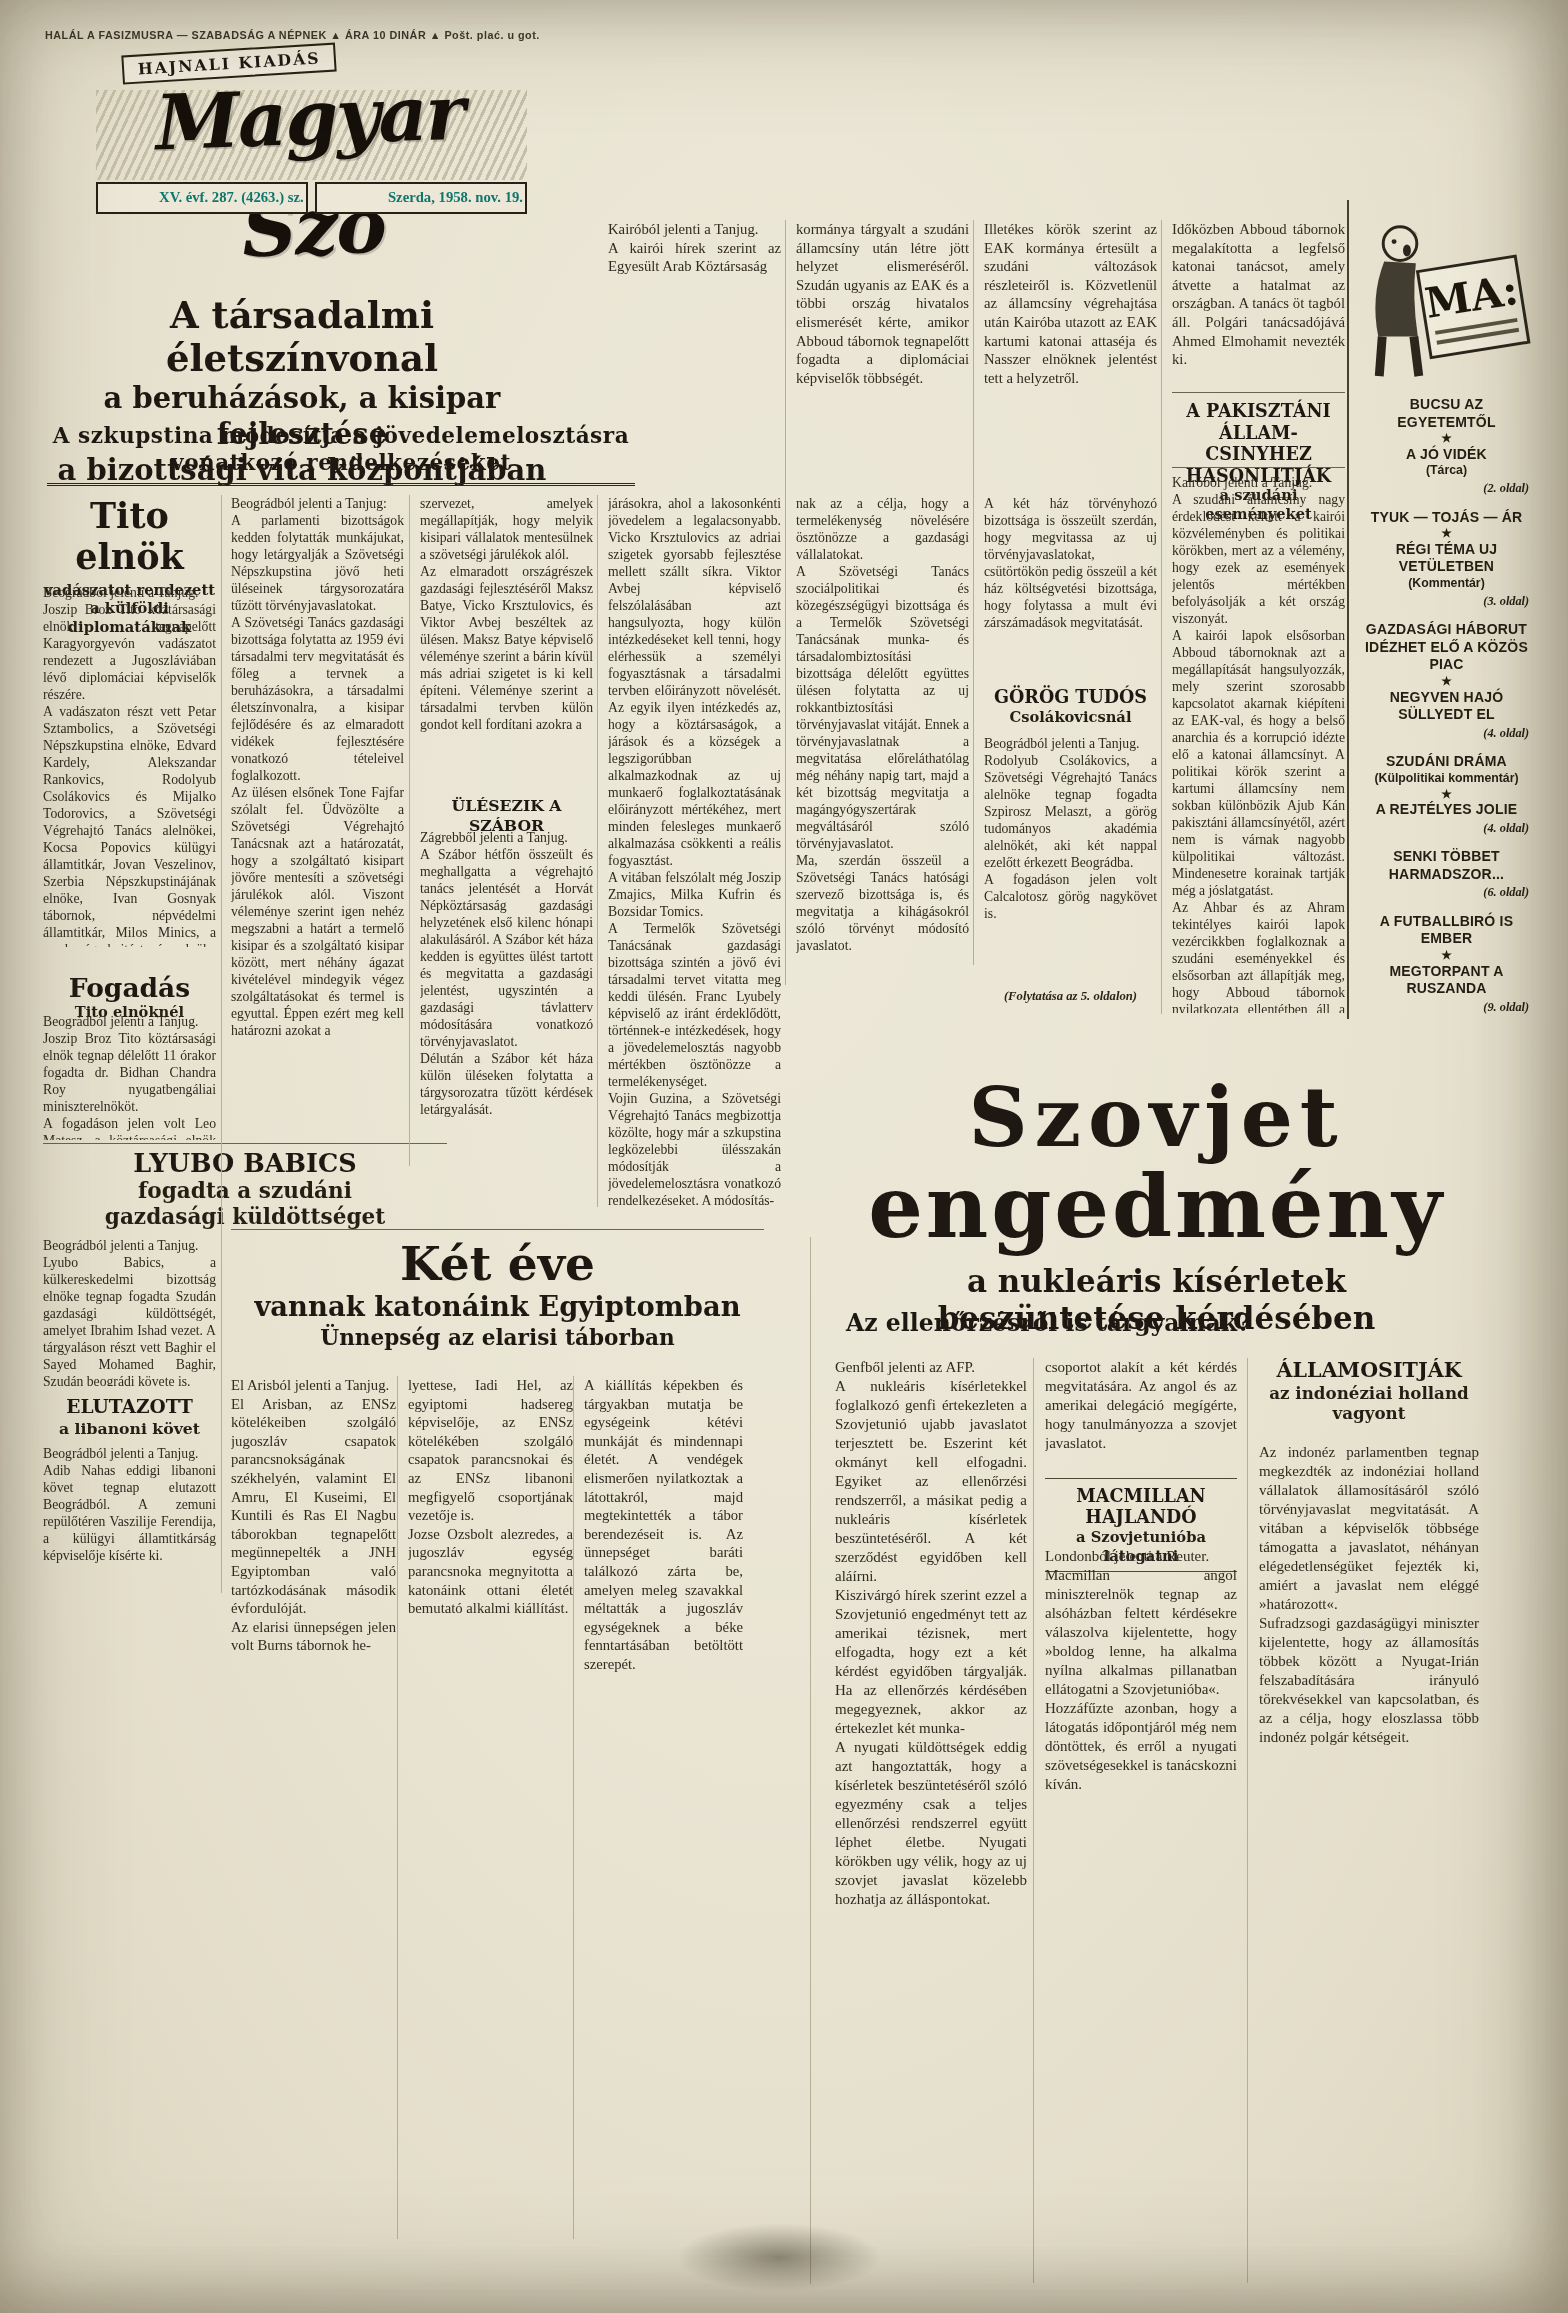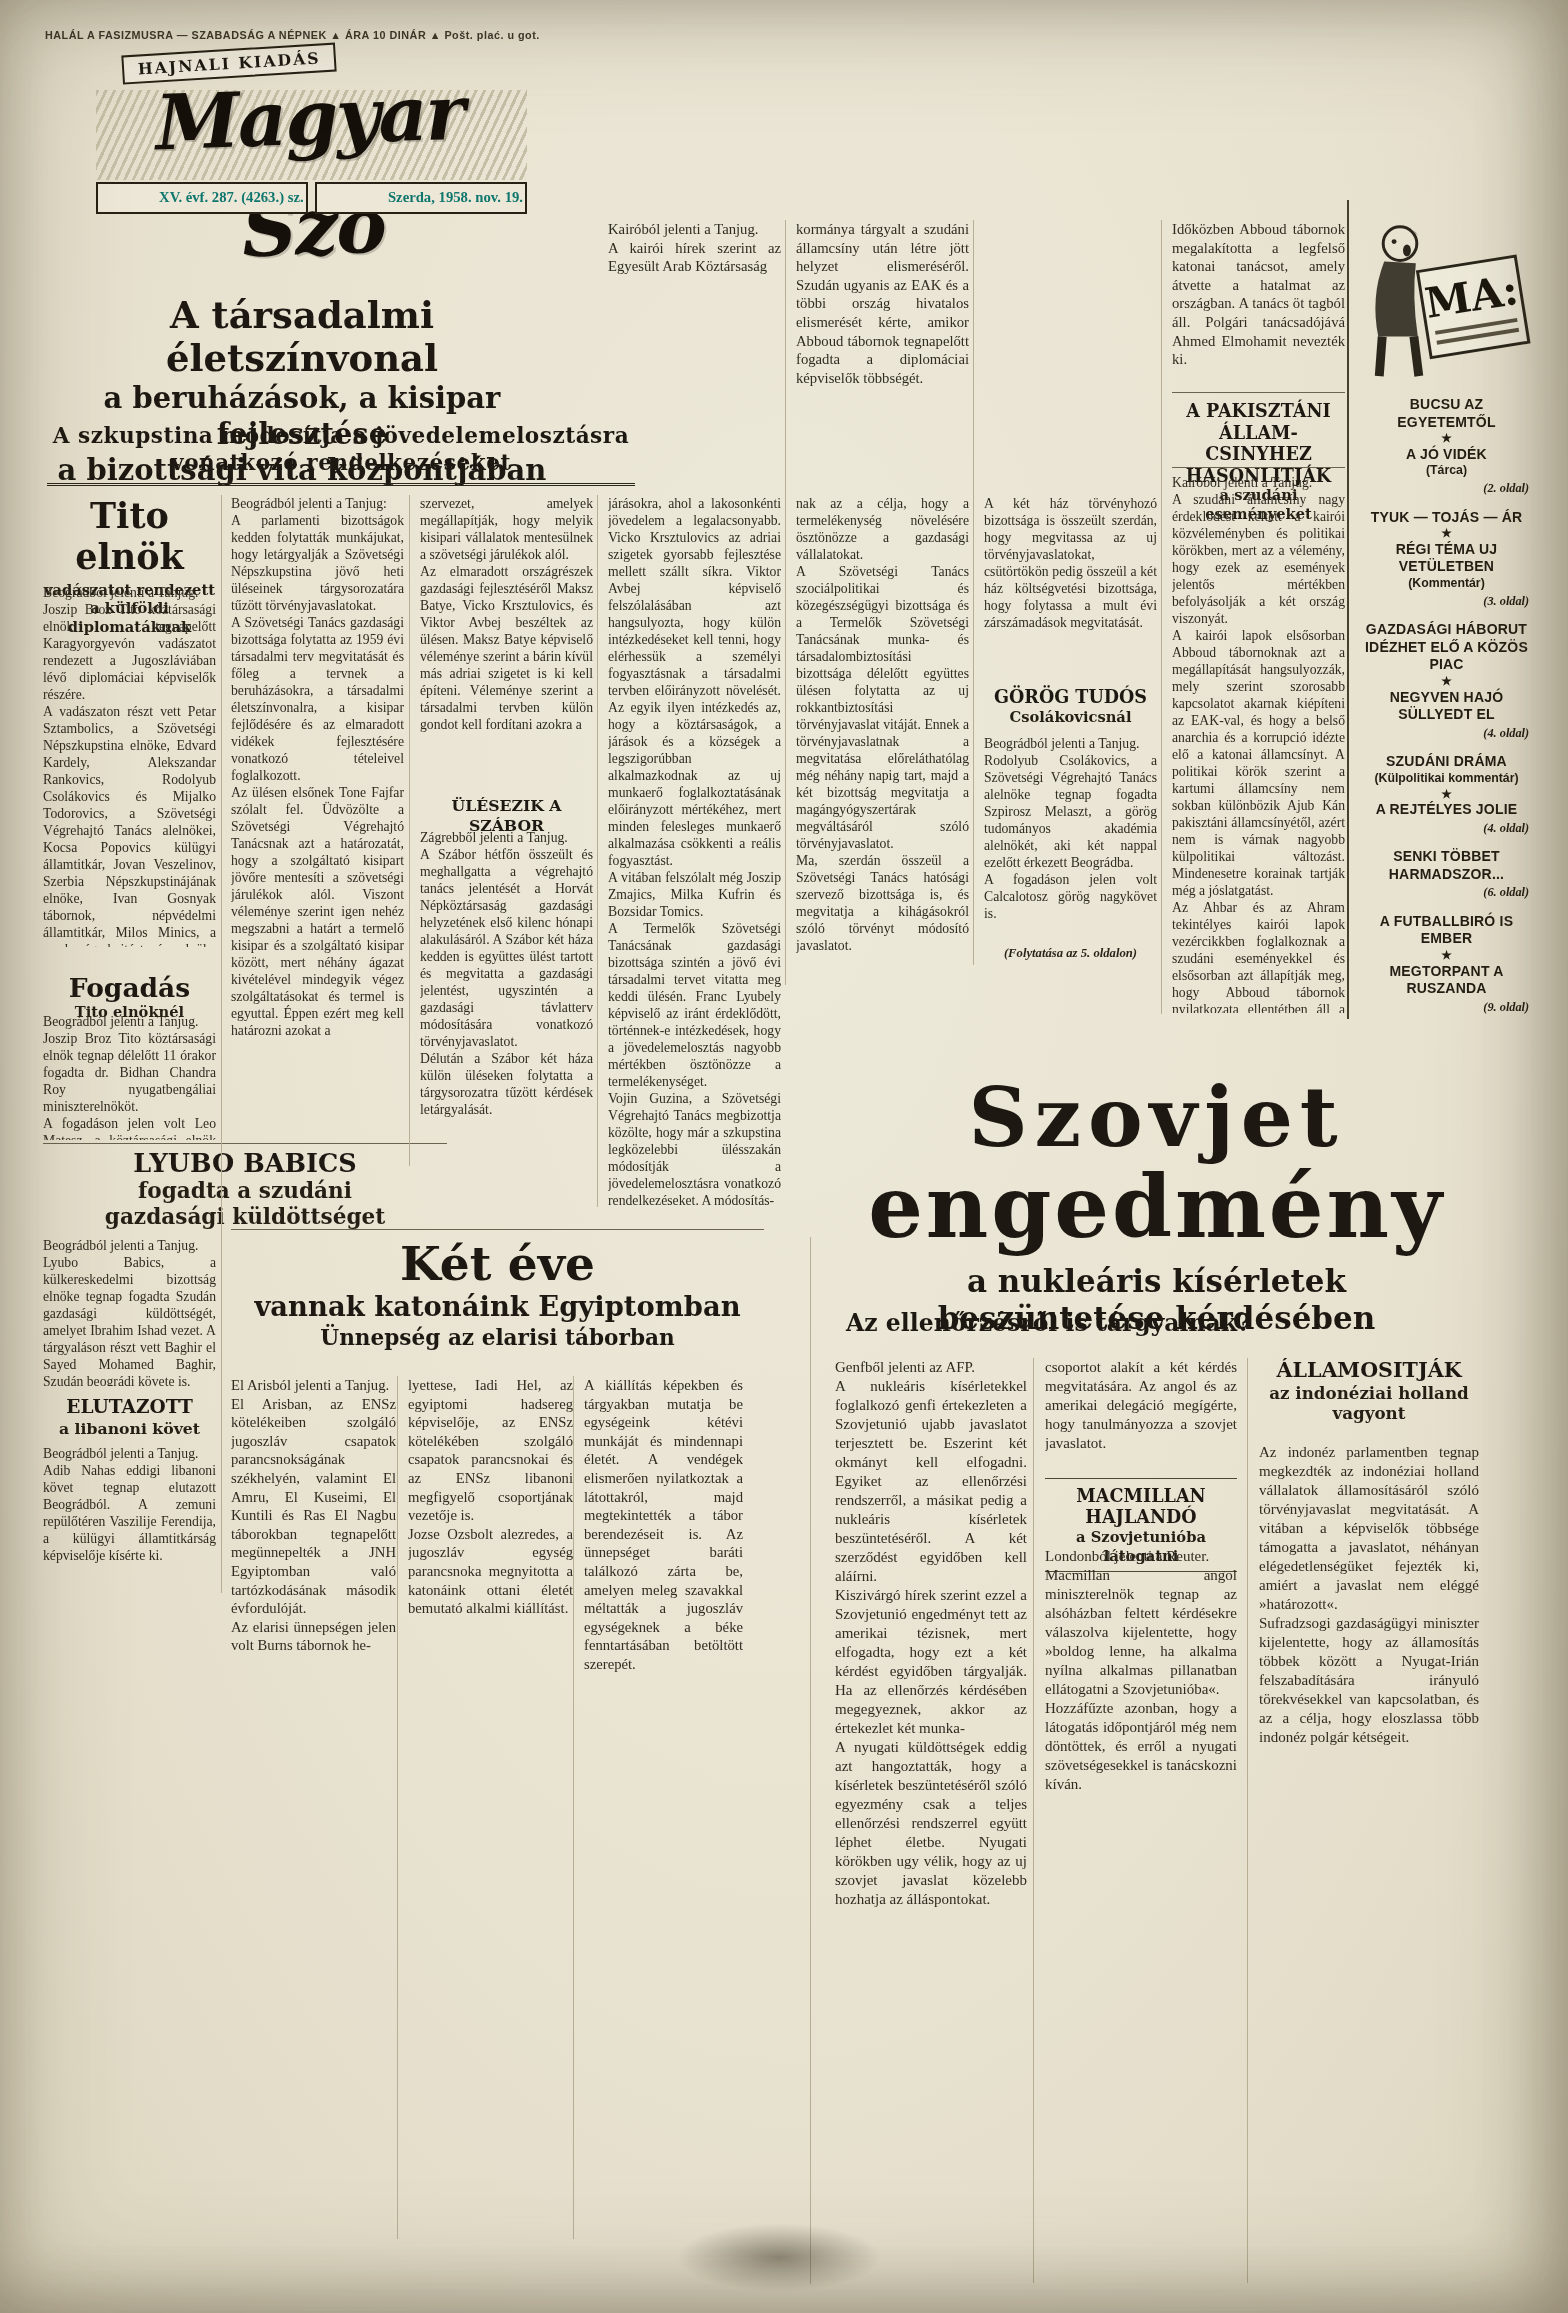--- a/index.html
+++ b/index.html
@@ -36,21 +36,21 @@
   .sz-sub{font-size:31px;line-height:37px;}
   .rule-th{height:2.9px;background:#2b261a;margin:5.9px 23.5px;}
   .rule-tn{height:1px;background:#4d4734;margin:4.9px 59px;}
   
   .ms1{font-size:37px;line-height:43px;}
   .ms2{font-size:29px;line-height:36px;}
   .deck{font-family:"DejaVu Serif",serif;font-weight:bold;font-size:21.6px;line-height:26.5px;text-align:center;
     color:#1d1912;border-bottom:3.9px double #2b261a;padding-bottom:6.9px;letter-spacing:0.5px;}
   .art-title{font-family:"DejaVu Serif",serif;font-weight:bold;text-align:center;color:#1d1912;}
   .art-sub{font-family:"DejaVu Serif",serif;font-weight:bold;text-align:center;color:#241f14;}
-  .contline{font:bold italic 12.7px/15.7px "Liberation Serif",serif;text-align:center;color:#2a251a;}
+  .contline{font:bold italic 12.7px/15.7px "Liberation Serif",serif;text-align:center;color:#2a251a;margin-top:43px;}
   
   .side-item{margin:0 0 12.7px;text-align:center;font-family:"Liberation Sans",sans-serif;font-weight:bold;color:#231e13;}
   .side-l{font-size:14px;line-height:17.6px;letter-spacing:0.2px;}
   .side-s{font-size:12.3px;line-height:15.7px;}
   .side-star{font-size:11.8px;line-height:14.7px;}
   .side-page{text-align:right;font:bold italic 12.3px/14.7px "Liberation Serif",serif;padding-right:3.9px;margin-top:2px;}
   
   .sv1{font-size:82px;line-height:88px;letter-spacing:6.9px;margin-top:46px;}
   .sv2{font-size:86px;line-height:92px;letter-spacing:2.9px;}
   .svd{font-size:31px;line-height:37px;}
@@ -72,20 +72,21 @@
     <div class="mast-ed">HAJNALI KIADÁS</div>
     <div class="mast-row">
       <div class="mast-box">XV. évf. 287. (4263.) sz.</div>
       <div class="mast-box">Szerda, 1958. nov. 19.</div>
     </div>
   </div>
 
   <div class="abs body b15" style="left:608px;top:220px;width:173px;height:82px;">Kairóból jelenti a Tanjug.
 A kairói hírek szerint az Egyesült Arab Köztársaság</div>
   <div class="abs body b15" style="left:796px;top:220px;width:173px;height:186px;">kormánya tárgyalt a szudáni államcsíny után létre jött helyzet elismeréséről. Szudán ugyanis az EAK és a többi ország hivatalos elismerését kérte, amikor Abboud tábornok tegnapelőtt fogadta a diplomáciai képviselők többségét.</div>
+  <div class="abs body b15" style="left:984px;top:220px;width:173px;height:186px;">Illetékes körök szerint az EAK kormánya értesült a szudáni változások részleteiről is. Közvetlenül az államcsíny végrehajtása után Kairóba utazott az EAK kartumi katonai attaséja és Nasszer elnöknek jelentést tett a helyzetről.</div>
   <div class="abs body b15" style="left:1172px;top:220px;width:173px;height:157px;">Időközben Abboud tábornok megalakította a legfelső katonai tanácsot, amely átvette a hatalmat az országban. A tanács öt tagból áll. Polgári tanácsadójává Ahmed Elmohamit nevezték ki.</div>
 
   <div class="abs" style="left:47px;top:294px;width:510px;">
     <div class="hd ctr ms1">A társadalmi életszínvonal</div>
     <div class="hd ctr ms2">a beruházások, a kisipar fejlesztése</div>
     <div class="hd ctr ms2">a bizottsági vita központjában</div>
   </div>
   <div class="abs deck" style="left:47px;top:423px;width:588px;">
     <div>A szkupstina módosítja a jövedelemelosztásra</div>
     <div>vonatkozó rendelkezéseket</div>

